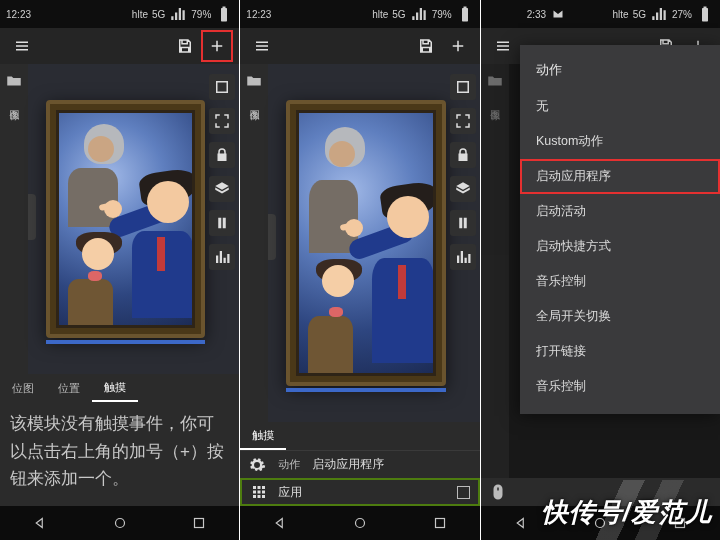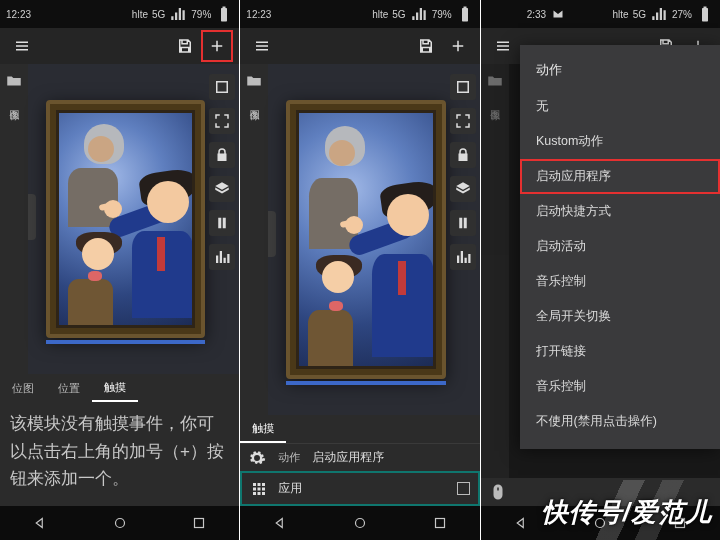--- a/index.html
+++ b/index.html
@@ -43,21 +43,21 @@
 
   .baseline { position:absolute; left:18px; right:34px; bottom:30px; height:4px; background:#3c68c8; }
 
   .tabs { height:28px; background:#2b2b2b; display:flex; align-items:stretch; color:#bbb; font-size:11px; }
   .tab { padding:0 12px; display:flex; align-items:center; }
   .tab.active { color:#fff; border-bottom:2px solid #fff; }
   .msg { padding:8px 10px 14px; background:#2b2b2b; color:#c8c8c8; font-size:17px; line-height:1.6; min-height:46px; }
 
   .actbar { height:28px; display:flex; align-items:center; background:#2b2b2b; color:#ddd; font-size:12px; padding:0 8px; gap:12px; border-top:1px solid #3a3a3a;}
   .actbar .lbl { font-size:11px; color:#bbb; }
-  .appbar { height:35px; display:flex; align-items:center; background:#2b2b2b; color:#ddd; font-size:12px; padding:0 8px; gap:10px; border:2px solid #0f766e; }
+  .appbar { height:28px; display:flex; align-items:center; background:#2b2b2b; color:#ddd; font-size:12px; padding:0 8px; gap:10px; border:2px solid #4d7c0f; }
   .appbar .chk { margin-left:auto; width:13px; height:13px; border:1.5px solid #bbb; }
 
   .nav { height:34px; background:#0c0c0c; display:flex; align-items:center; justify-content:space-around; color:#c7c7c7; }
   .nav .nitm { width:36px; display:flex; align-items:center; justify-content:center; }
 
   
   .menu { position:absolute; right:0; top:45px; width:200px; background:#3a3a3c; color:#e2e2e2; padding:12px 0 10px; box-shadow:-2px 2px 16px rgba(0,0,0,.5); }
   .menu .mtitle { font-size:13px; padding:4px 16px 10px; }
   .menu .mitem { font-size:12.5px; padding:9px 16px; color:#dcdcdc; }
   .menu .mitem.hl { border:2px solid #e53030; padding:7px 14px; }
@@ -409,25 +409,24 @@
             <rect x="6" y="6" width="12" height="12" fill="none" stroke="currentColor" stroke-width="1.6"></rect>
           </svg>
         </div>
     </div>
 
     <div class="menu">
       <div class="mtitle">动作</div>
       <div class="mitem">无</div>
       <div class="mitem">Kustom动作</div>
       <div class="mitem hl">启动应用程序</div>
+      <div class="mitem">启动活动</div>
       <div class="mitem">启动快捷方式</div>
-      <div class="mitem">启动活动</div>
       <div class="mitem">音乐控制</div>
       <div class="mitem">全局开关切换</div>
       <div class="mitem">打开链接</div>
       <div class="mitem">音乐控制</div>
-      <div class="mitem">不使用(禁用点击操作)</div>
     </div>
   </div>
 </div>
 
 <div class="diag"></div>
 <div class="watermark">快传号/爱范儿</div>
 
 </body></html>

